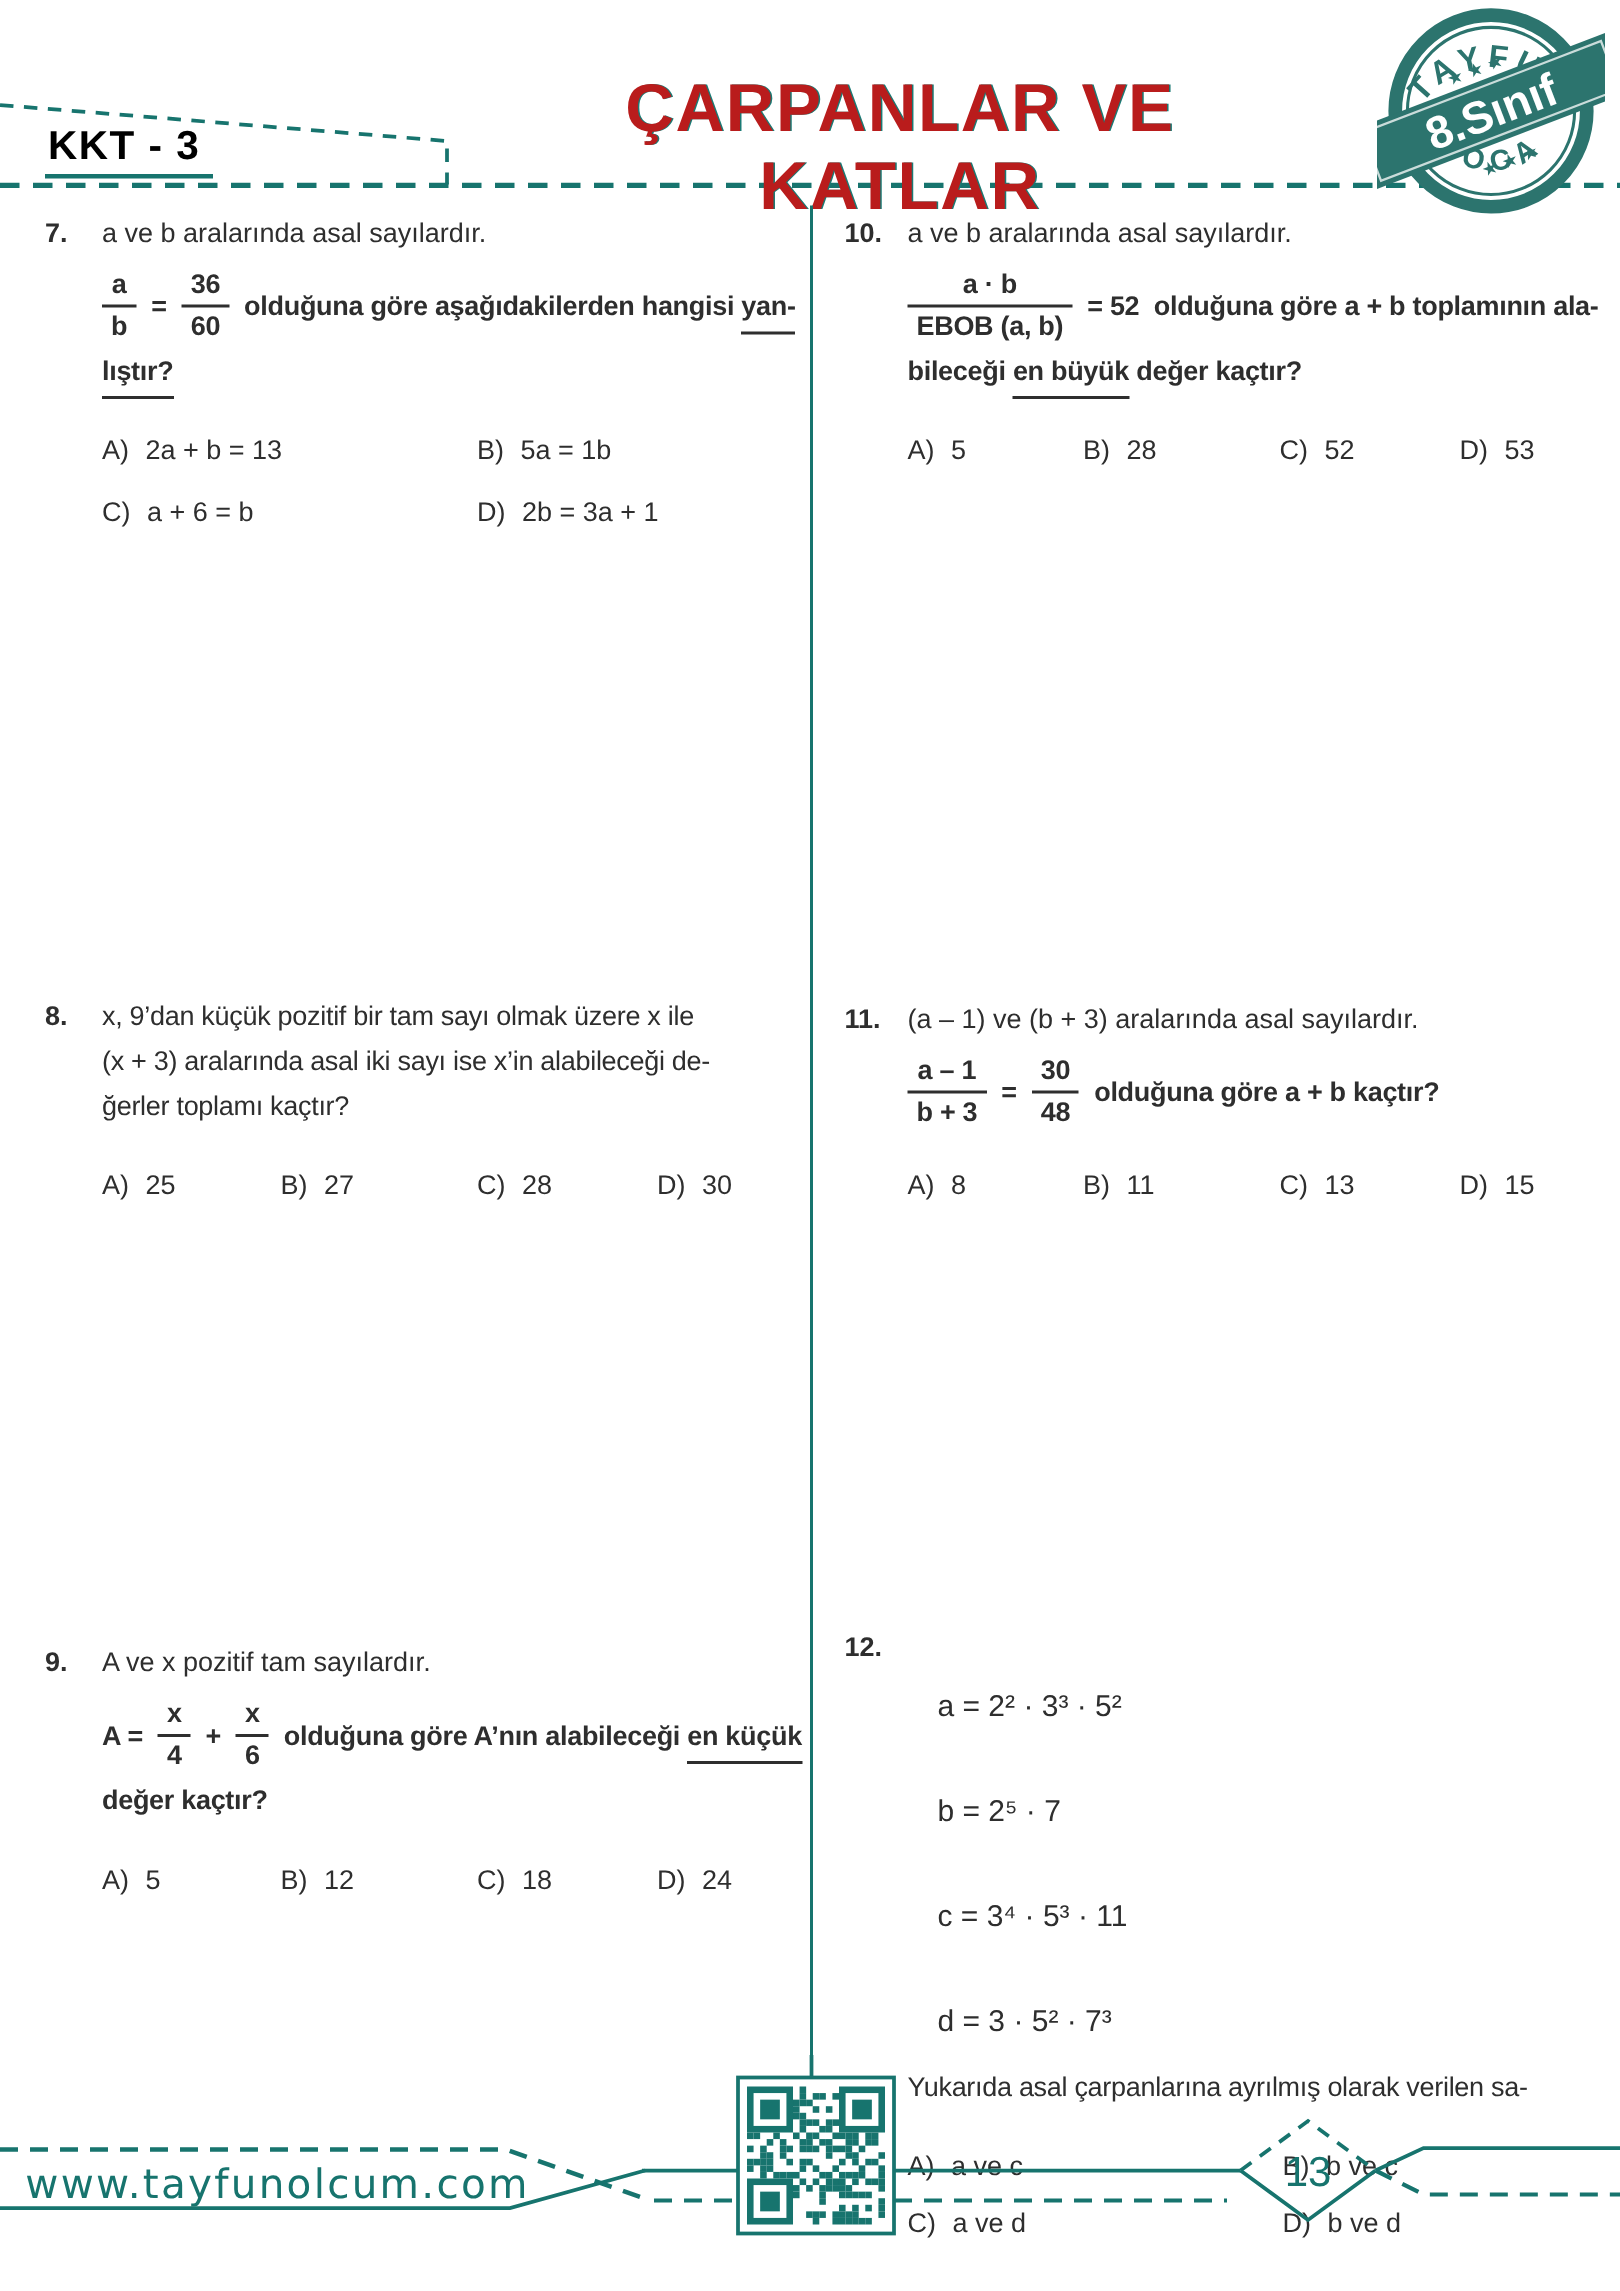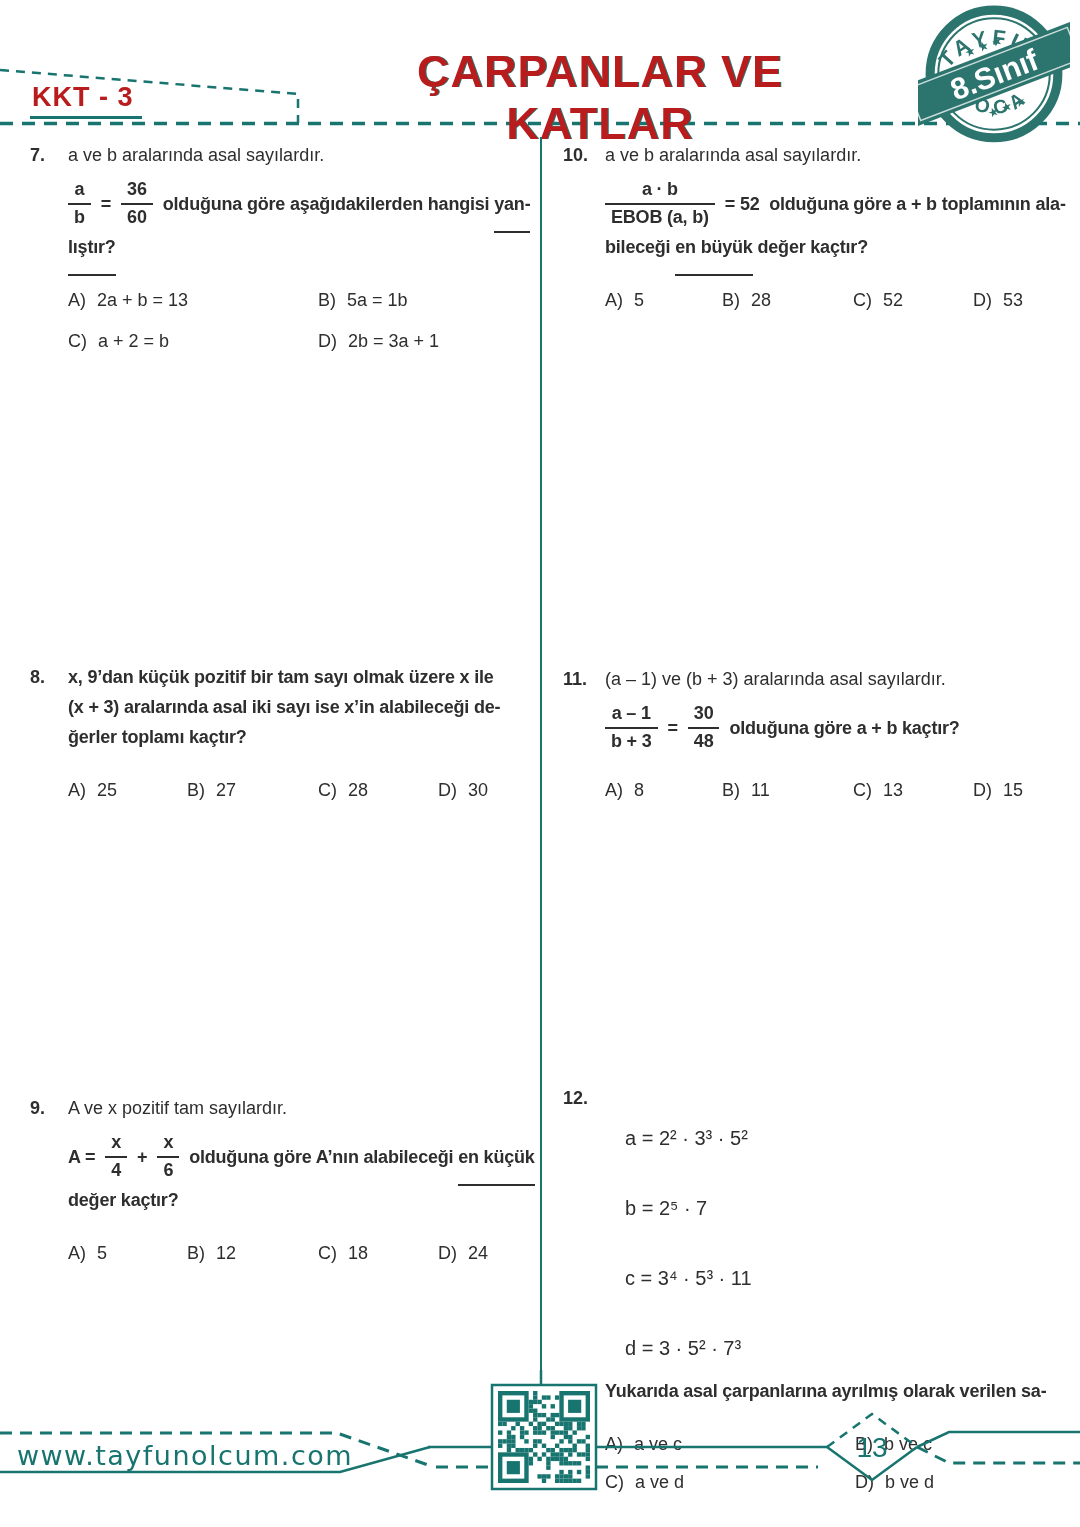--- a/index.html
+++ b/index.html
@@ -1,47 +1,47 @@
 <!DOCTYPE html>
 <html><head>
 <meta charset="utf-8">
 <style>
   html,body{margin:0;padding:0;background:#ffffff;}
   .page{position:relative;width:1080px;height:1527px;background:#fff;overflow:hidden;
         font-family:"Liberation Sans","DejaVu Sans",sans-serif;color:#2e2e2e;}
   svg{display:block;}
   .abs{position:absolute;}
   
-  .kkt{position:absolute;left:30px;top:82px;font-size:27px;font-weight:bold;color:#b91c1c;
+  .kkt{position:absolute;left:30px;top:82px;font-size:27px;font-weight:bold;color:#000000;
        border-bottom:3.5px solid #17746e;padding:0 8px 3px 2px;letter-spacing:1px;}
   .title{position:absolute;left:330px;top:46px;width:540px;text-align:center;
          font-size:45px;font-weight:900;color:#b91c1c;letter-spacing:1px;
          text-shadow:1px 0 0 #1b7a74;}
   
   .divider{position:absolute;left:540px;top:137px;width:2px;height:1233px;background:#17746e;}
   
   .q{position:absolute;display:flex;font-size:18px;line-height:30px;}
   .qnum{flex:none;width:38px;font-weight:bold;}
   .qbody{flex:1;min-width:0;}
   .line{white-space:nowrap;}
   .b{font-weight:bold;letter-spacing:-0.2px;}
-  .u{border-bottom:2.5px solid #2e2e2e;padding-bottom:17px;}
+  .u{border-bottom:2.5px solid #2e2e2e;padding-bottom:7px;}
   .stemflex{display:flex;align-items:center;gap:10px;font-weight:bold;white-space:nowrap;
             margin:9px 0 4px;letter-spacing:-0.2px;}
   .frac{display:inline-block;text-align:center;line-height:1.2;font-weight:bold;flex:none;}
   .fnum{display:block;padding:0 6px 2px;}
   .fden{display:block;border-top:2.3px solid #2e2e2e;padding:2px 6px 0;}
   .opts{display:grid;row-gap:11px;margin-top:23px;}
   .g4{grid-template-columns:119px 131px 120px 1fr;}
   .g2{grid-template-columns:250px 1fr;}
   .opt{white-space:nowrap;}
   .opt .letter{display:inline-block;margin-right:11px;}
   .eqs{margin:2px 0 12px 20px;font-size:20px;}
   .eqs .eq{margin-bottom:13px;white-space:nowrap;margin-top:40px;}
-  .stemline{font-weight:bold;white-space:nowrap;letter-spacing:-0.2px;}
+  .stemline{font-weight:normal;white-space:nowrap;letter-spacing:-0.2px;}
 </style>
 </head>
 <body>
 
 <div class="page">
 
   <svg class="abs" style="left:0;top:0" width="1080" height="140" viewBox="0 0 1080 140">
     <path d="M0 70 L298 94 L298 123" fill="none" stroke="#17746e" stroke-width="2.5" stroke-dasharray="9 7"></path>
     <path d="M0 123.5 H1080" fill="none" stroke="#17746e" stroke-width="3.5" stroke-dasharray="13 9"></path>
   </svg>
@@ -87,21 +87,21 @@
           <span class="fnum">36</span>
           <span class="fden">60</span>
         </span>
         <span><span>olduğuna göre aşağıdakilerden hangisi</span>
           <span class="u">yan-</span></span>
       </div>
       <div class="line b"><span class="u">lıştır?</span></div>
       <div class="opts g2">
         <div class="opt"><span class="letter">A)</span><span>2a + b = 13</span></div>
         <div class="opt"><span class="letter">B)</span><span>5a = 1b</span></div>
-        <div class="opt"><span class="letter">C)</span><span>a + 2 = b</span></div>
+        <div class="opt"><span class="letter">C)</span><span>a + 6 = b</span></div>
         <div class="opt"><span class="letter">D)</span><span>2b = 3a + 1</span></div>
       </div>
     </div>
   </article>
 
   <article class="q" style="left:30px;top:662px;width:496px">
     <div class="qnum">8.</div>
     <div class="qbody">
       <div class="stemline">x, 9’dan küçük pozitif bir tam sayı olmak üzere x ile</div>
       <div class="stemline">(x + 3) aralarında asal iki sayı ise x’in alabileceği de-</div>

